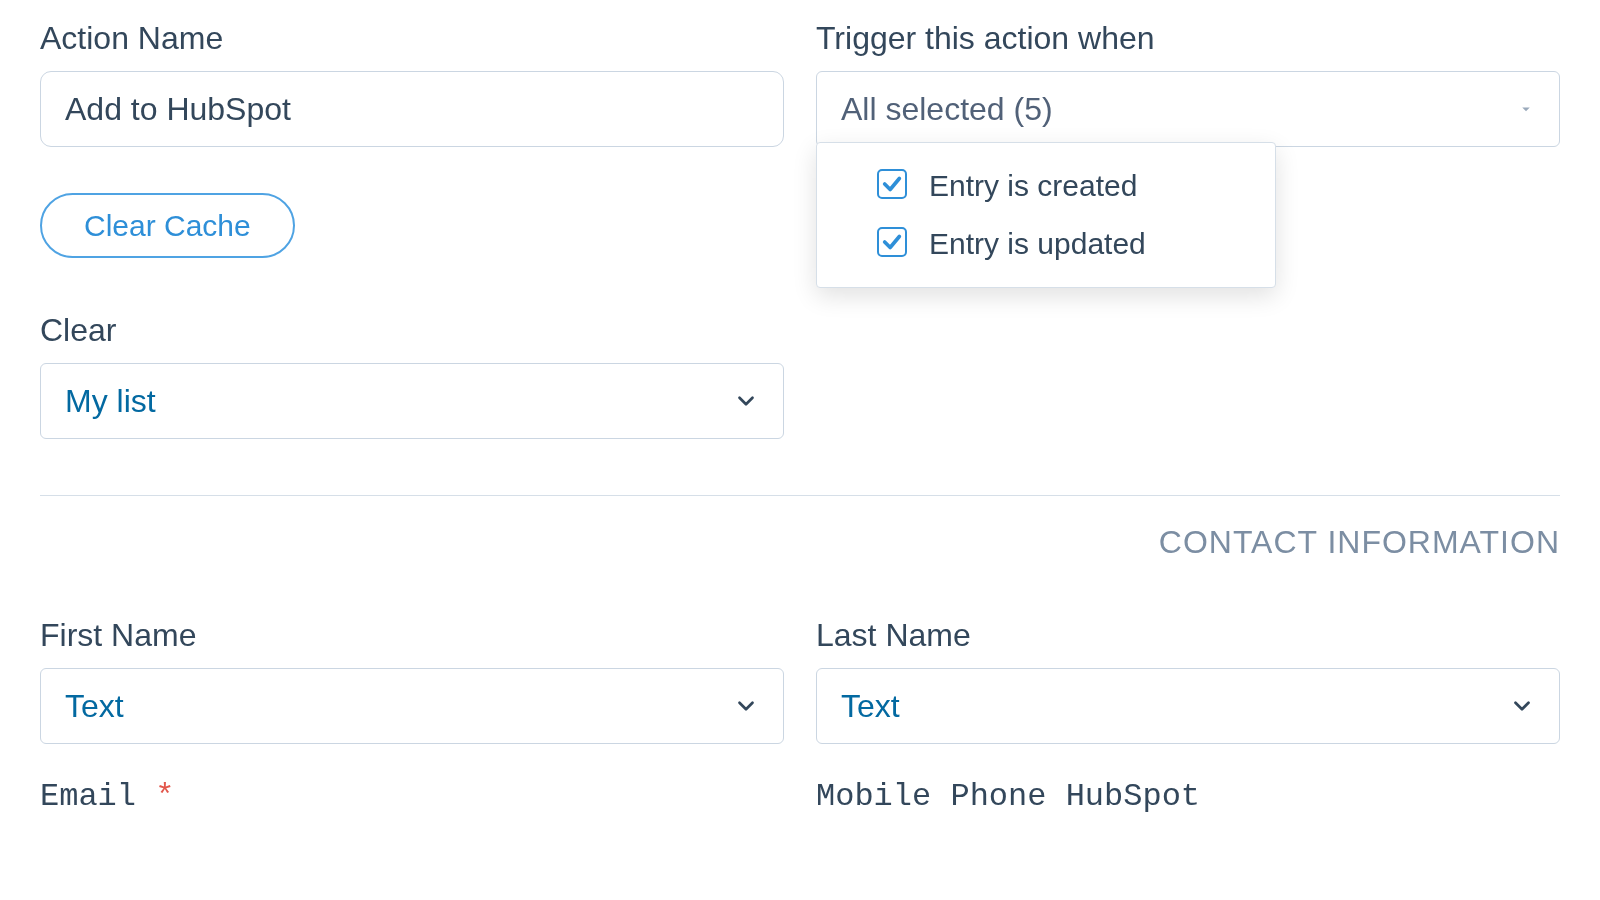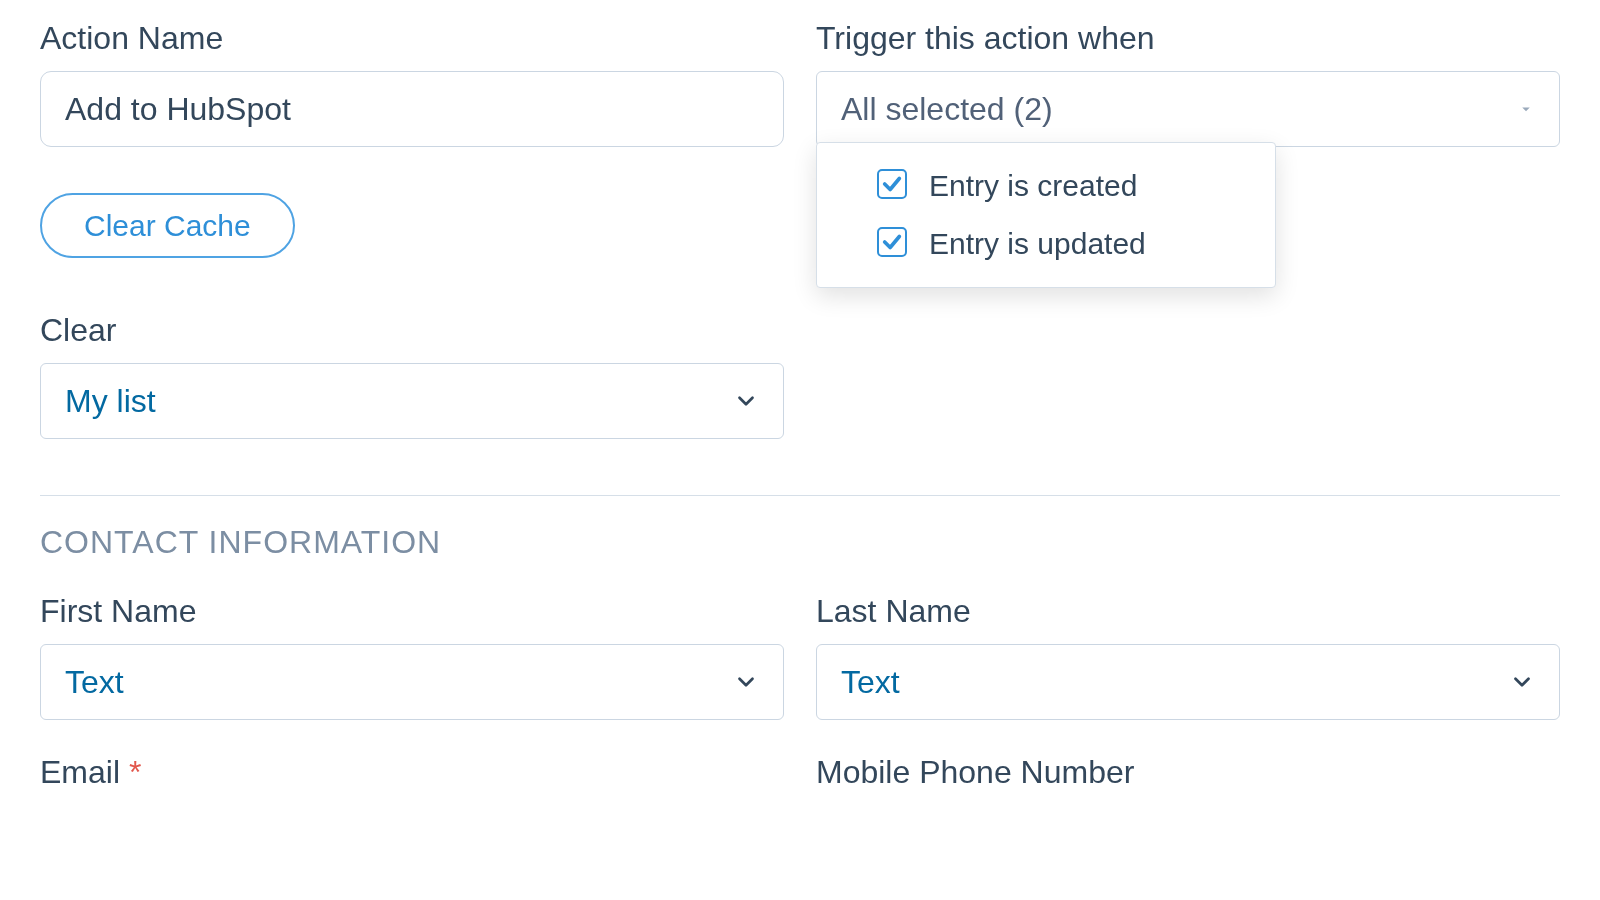--- a/index.html
+++ b/index.html
@@ -105,37 +105,38 @@
   .section-divider {
     border: none;
     border-top: 1.5px solid #d6dfe8;
     margin: 56px 0 28px 0;
   }
   .section-heading {
     font-size: 32px;
     letter-spacing: 1px;
     color: #7c8ea3;
     font-weight: 400;
-    margin-bottom: 32px;
+    margin-bottom: 56px;
+    text-align: right;
   }
   .spacer-top { margin-top: 54px; }
   .block { margin-bottom: 13px; }
 </style>
 </head>
 <body>
 
 <div class="row">
   <div class="col">
     <label class="field-label">Action Name</label>
     <input type="text" class="text-input" value="Add to HubSpot" style="">
   </div>
   <div class="col">
     <label class="field-label">Trigger this action when</label>
     <div class="select-box muted">
-      <span>All selected (2)</span>
+      <span>All selected (5)</span>
       <span class="caret-icon">
         <svg viewBox="0 0 24 24" fill="#9aa9bb">
             <path d="M7 10l5 5 5-5z"></path>
           </svg>
       </span>
     </div>
 
     <div class="dropdown-panel">
       <div class="dropdown-option">
         <span class="checkbox-box checked">
@@ -200,23 +201,23 @@
       <span>Text</span>
       <span class="chevron-icon">
         <svg viewBox="0 0 24 24" fill="none" stroke="#33475b" stroke-width="2.5" stroke-linecap="round" stroke-linejoin="round">
             <polyline points="6 9 12 15 18 9"></polyline>
           </svg>
       </span>
     </div>
   </div>
 </div>
 
-<div class="row" style="margin-top:34px;">
+<div class="row" style="margin-top:34px;font-family:Liberation Mono, monospace;">
   <div class="col">
     <label class="field-label">
       <span>Email</span>
       <span class="required-star">*</span>
     </label>
   </div>
   <div class="col">
-    <label class="field-label">Mobile Phone Number</label>
+    <label class="field-label">Mobile Phone HubSpot</label>
   </div>
 </div>
 
 </body></html>

